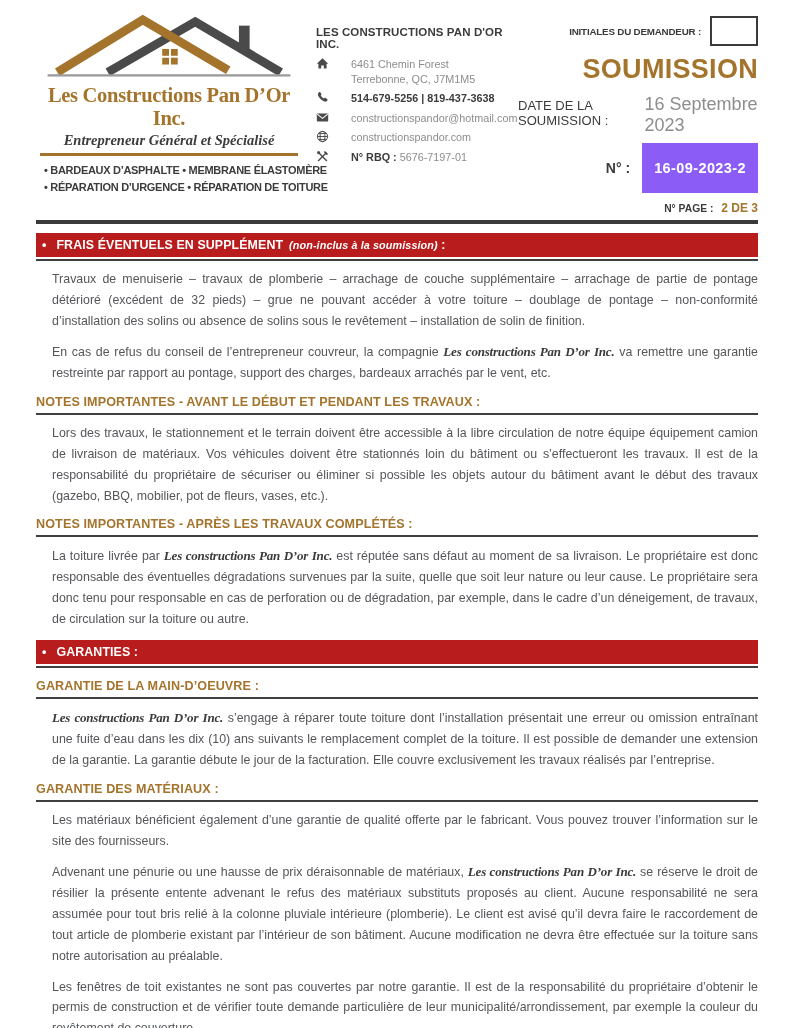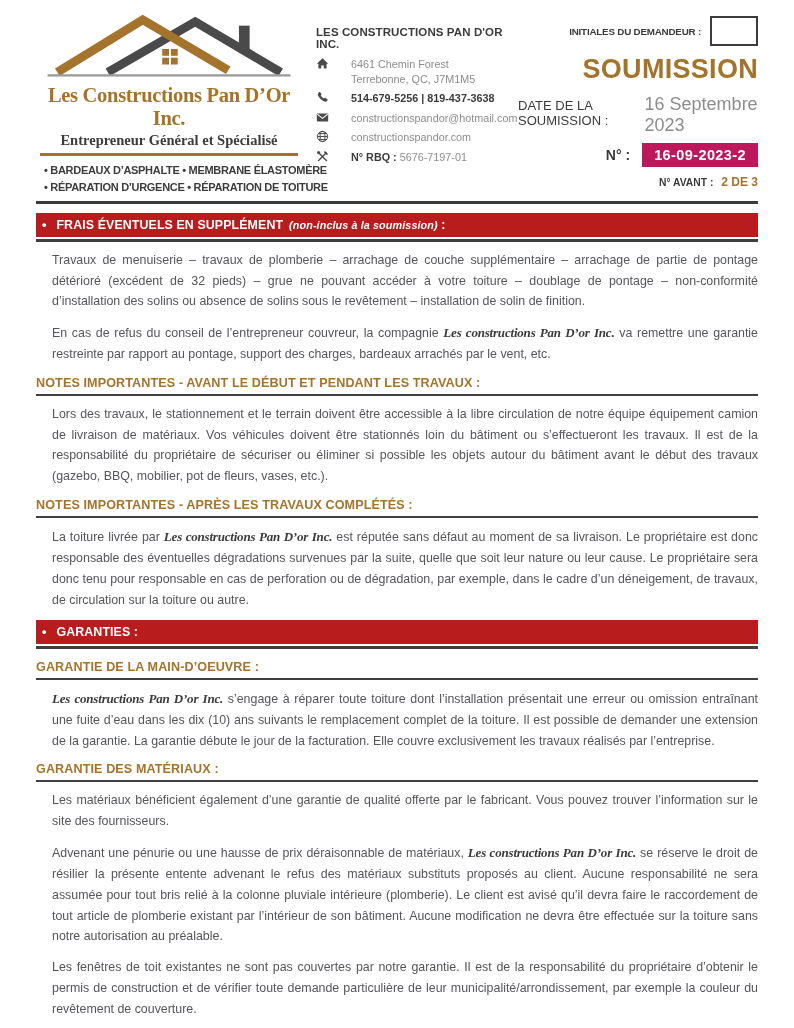--- a/index.html
+++ b/index.html
@@ -5,21 +5,21 @@
   * { box-sizing: border-box; margin: 0; padding: 0; }
   html, body { width: 794px; height: 1028px; background: #ffffff; overflow: hidden; }
   body { font-family: "Liberation Sans", sans-serif; color: #55565A; }
   .page { width: 794px; height: 1028px; padding: 14px 36px 0 36px; }
 
   
   .header { display: flex; align-items: flex-start; }
   .logo-col { width: 266px; text-align: center; flex: none; }
   .roofs-svg { display: block; margin: 0 auto; width: 252px; height: 68px; }
   .company-name { font-family: "Liberation Serif", serif; font-weight: bold; color: #A5742C; font-size: 20.5px; letter-spacing: -0.3px; line-height: 1.1; margin-top: 2px; }
-  .subtitle { font-family: "Liberation Serif", serif; font-weight: bold; color: #3C3C3C; font-size: 14.5px; margin-top: 3px; }
+  .subtitle { font-family: "Liberation Serif", serif; font-style: italic; font-weight: bold; color: #3C3C3C; font-size: 14.5px; margin-top: 3px; }
   .gold-rule { height: 2.5px; background: #A5742C; margin: 4px 4px 6px 4px; }
   .tagline { font-size: 11px; font-weight: bold; color: #3C3C3C; text-align: left; padding-left: 8px; line-height: 1.55; letter-spacing: -0.3px; white-space: nowrap; }
 
   .contact-col { flex: 1; padding: 12px 0 0 14px; }
   .contact-title { font-size: 11.5px; font-weight: bold; color: #3B3B3B; margin-bottom: 7px; letter-spacing: 0.1px; }
   .c-row { display: flex; gap: 22px; font-size: 10.8px; color: #8D8D8D; margin-bottom: 5px; align-items: flex-start; line-height: 1.35; }
   .c-row .cicon { flex: none; width: 13px; height: 13px; margin-top: 0; }
   .c-row .cicon svg { width: 13px; height: 13px; display: block; }
   .c-row.bold-row { color: #3B3B3B; font-weight: bold; }
   .c-row .rbq-label { font-weight: bold; color: #3B3B3B; }
@@ -27,21 +27,21 @@
   .sub-col { width: 240px; flex: none; display: flex; flex-direction: column; align-items: flex-end; padding-top: 2px; }
   .init-row { display: flex; align-items: center; gap: 9px; }
   .init-label { font-size: 9.8px; font-weight: bold; color: #3B3B3B; letter-spacing: -0.2px; }
   .init-box { width: 48px; height: 30px; border: 2px solid #3B3B3B; background: #fff; }
   .soumission-title { font-size: 27px; font-weight: bold; color: #A5742C; letter-spacing: 0.3px; margin: 8px 0 9px 0; }
   .date-row { display: flex; align-items: baseline; gap: 6px; }
   .date-label { font-size: 13px; font-weight: normal; color: #3B3B3B; }
   .date-value { font-size: 18px; color: #8D8D8D; }
   .num-row { display: flex; align-items: center; gap: 12px; margin-top: 7px; }
   .num-label { font-size: 14px; font-weight: bold; color: #3B3B3B; }
-  .num-box { background: #be185d; color: #fff; font-weight: bold; font-size: 14.5px; padding: 4px 12px; letter-spacing: 0.4px; }
+  .num-box { background: #8b5cf6; color: #fff; font-weight: bold; font-size: 14.5px; padding: 17px 12px; letter-spacing: 0.4px; }
   .page-row { display: flex; align-items: baseline; gap: 8px; margin-top: 8px; }
   .page-label { font-size: 10.3px; font-weight: bold; color: #3B3B3B; }
   .page-value { font-size: 12px; font-weight: bold; color: #A5742C; }
 
   .header-rule { height: 3.5px; background: #3B3B3C; margin-top: 5px; }
 
   
   .bar { background: #b91c1c; color: #fff; font-weight: bold; font-size: 12.4px; padding: 5px 6px; margin-top: 9px; letter-spacing: 0.1px; }
   .bar .bar-bullet { margin-right: 10px; }
   .bar .bar-note { font-size: 10.8px; font-style: italic; margin-left: 6px; }
@@ -144,21 +144,21 @@
       <div class="soumission-title">SOUMISSION</div>
       <div class="date-row">
         <span class="date-label">DATE DE LA SOUMISSION :</span>
         <span class="date-value">16 Septembre 2023</span>
       </div>
       <div class="num-row">
         <span class="num-label">N° :</span>
         <span class="num-box">16-09-2023-2</span>
       </div>
       <div class="page-row">
-        <span class="page-label">N° AVANT :</span>
+        <span class="page-label">N° PAGE :</span>
         <span class="page-value">2 DE 3</span>
       </div>
     </div>
   </div>
 
   <div class="header-rule"></div>
 
   <div class="bar">
     <span class="bar-bullet">•</span><span>FRAIS ÉVENTUELS EN SUPPLÉMENT</span><i class="bar-note">(non-inclus à la soumission)</i><span> :</span>
   </div>

